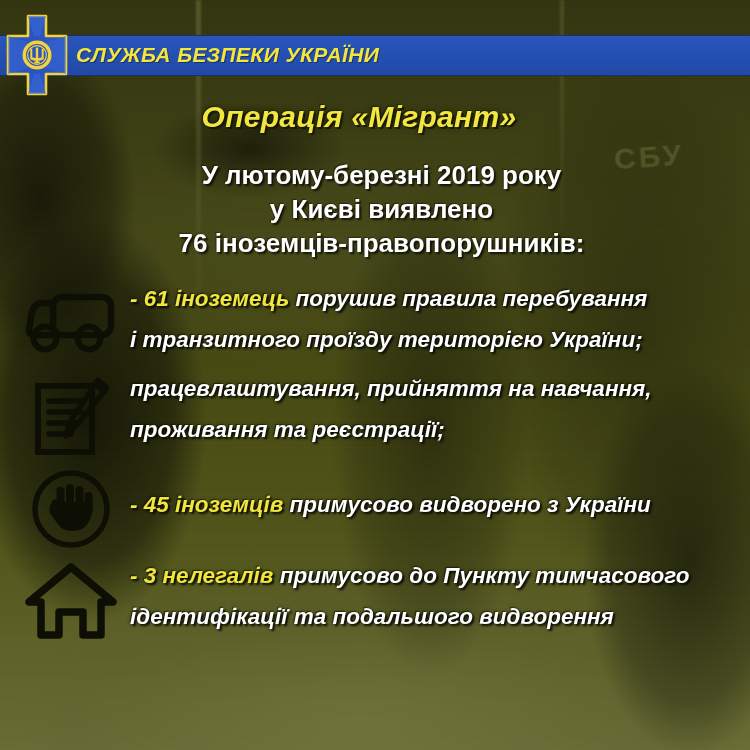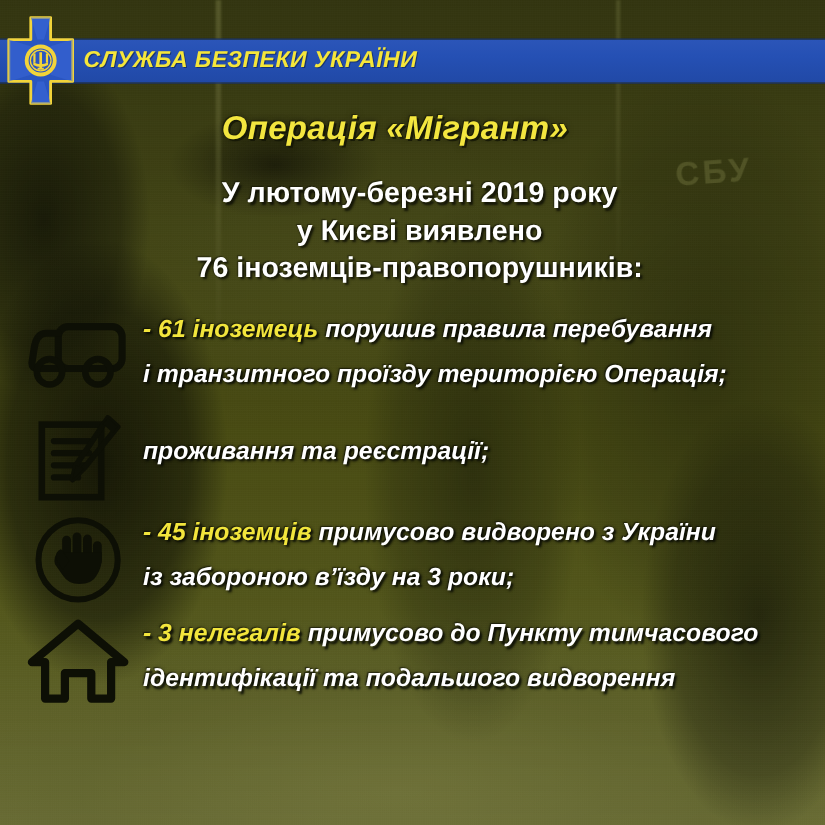--- a/index.html
+++ b/index.html
@@ -204,21 +204,21 @@
               <rect x="28" y="8" width="58" height="38" rx="9"></rect>
               <path d="M28 14 L17 14 Q8 14 6 28 L4 41 Q4 46 10 46 L28 46"></path>
             </g>
             <circle cx="20" cy="49" r="11.5" fill="none" stroke="#0d0f05" stroke-width="6"></circle>
             <circle cx="64" cy="49" r="11.5" fill="none" stroke="#0d0f05" stroke-width="6"></circle>
           </svg>
         </span>
       </div>
       <div class="text-cell">
         <div class="line"><span class="hl">- 61 іноземець</span><span> порушив правила перебування</span></div>
-        <div class="line"><span>і транзитного проїзду територією Операція;</span></div>
+        <div class="line"><span>і транзитного проїзду територією України;</span></div>
       </div>
     </div>
 
     <div class="block blk-2">
       <div class="icon-cell">
         <span>
           <svg width="86" height="84" viewBox="0 0 86 84">
             <rect x="10" y="12" width="54" height="66" fill="none" stroke="#0d0f05" stroke-width="6"></rect>
             <g stroke="#0d0f05" stroke-width="5.6" stroke-linecap="round">
               <line x1="21" y1="27" x2="53" y2="27"></line>
@@ -229,20 +229,21 @@
 
             <g fill="none" stroke="#0d0f05" stroke-width="5.2" stroke-linejoin="round">
               <path d="M70 6 L79 14 L48 52 L38 62 L41 49 Z"></path>
             </g>
             <path d="M70 6 L79 14 L74.5 19.5 L65.5 11.5 Z" fill="#0d0f05"></path>
             <path d="M41 49 L38 62 L48 52 Z" fill="#0d0f05"></path>
           </svg>
         </span>
       </div>
       <div class="text-cell">
+        <div class="line"><span>працевлаштування, прийняття на навчання,</span></div>
         <div class="line"><span>проживання та реєстрації;</span></div>
       </div>
     </div>
 
     <div class="block blk-3">
       <div class="icon-cell">
         <span>
           <svg width="82" height="82" viewBox="0 0 82 82">
             <circle cx="41" cy="41" r="36" fill="none" stroke="#0d0f05" stroke-width="5.5"></circle>
             <g fill="#0d0f05">
@@ -251,21 +252,20 @@
               <rect x="26.5" y="19" width="8" height="25" rx="4"></rect>
               <rect x="54.5" y="24" width="8" height="22" rx="4"></rect>
               <path d="M24 32 Q18 38 20 45 L27 55 Q32 63 42 63 Q54 63 58 55 Q62.5 48 62.5 40 L62.5 34 L24 34 Z"></path>
               <path d="M25.5 31 Q19 34 21.5 41 L27 50 L33 42 Z"></path>
             </g>
           </svg>
         </span>
       </div>
       <div class="text-cell">
         <div class="line"><span class="hl">- 45 іноземців</span><span> примусово видворено з України</span></div>
-        <div class="line"><span>із забороною в’їзду на 3 роки;</span></div>
       </div>
     </div>
 
     <div class="block blk-4">
       <div class="icon-cell">
         <span>
           <svg width="96" height="80" viewBox="0 0 96 80">
             <path d="M6 40 L48 5 L90 40 L78 40 L78 73 L60 73 L60 50 L36 50 L36 73 L18 73 L18 40 Z" fill="none" stroke="#0d0f05" stroke-width="7.5" stroke-linejoin="round"></path>
           </svg>
         </span>

